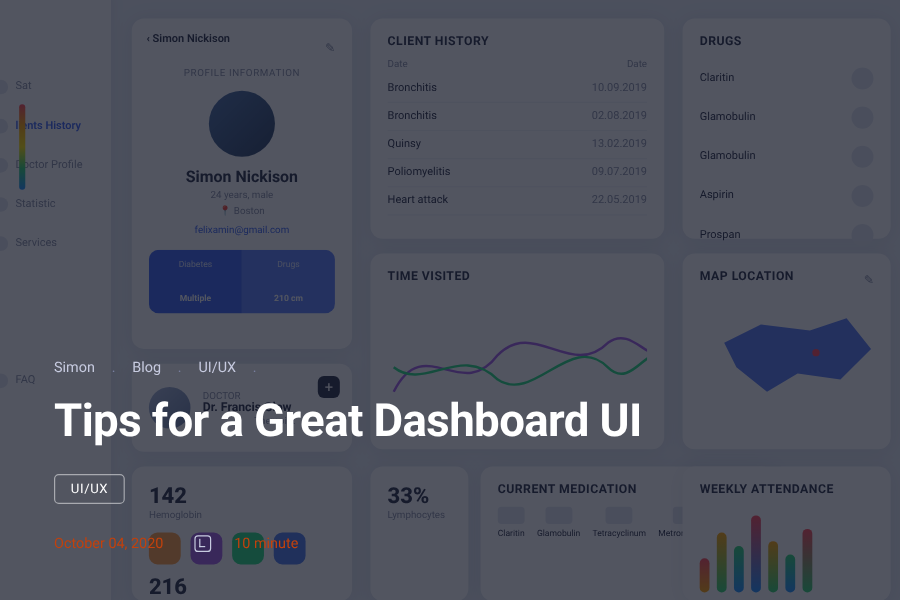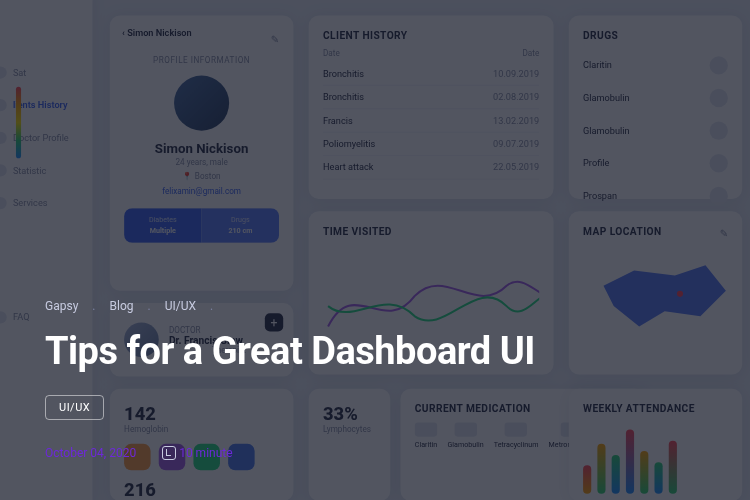--- a/index.html
+++ b/index.html
@@ -26,21 +26,21 @@
   .profile .edit { position: absolute; top: 12px; right: 12px; color: #8a90a6; }
   .profile .ptitle { font-size: 8px; color: #8a90a6; letter-spacing: 0.5px; margin-top: 26px; }
   .profile .avatar { width: 54px; height: 54px; border-radius: 50%; background: linear-gradient(135deg,#4a6fa5,#2a3f5f); margin: 10px auto; }
   .profile .pname { font-size: 13px; font-weight: 700; color: #2a2f45; }
   .profile .page { font-size: 8px; color: #8a90a6; margin-top: 2px; }
   .profile .ploc { font-size: 8px; color: #8a90a6; margin-top: 4px; }
   .profile .pemail { font-size: 8px; color: #3a63f3; margin-top: 6px; }
   .profile .pills { display: flex; gap: 0; margin-top: 12px; border-radius: 8px; overflow: hidden; }
   .profile .pill { flex: 1; padding: 8px 16px; font-size: 7px; color: #fff; }
   .profile .pill .pl { opacity: 0.8; }
-  .profile .pill .pv { font-weight: 700; margin-top: 2px; }
+  .profile .pill .pv { font-weight: 700; margin-top: 20px; }
   .profile .pill:nth-child(1){ background:#3a63f3; }
   .profile .pill:nth-child(2){ background:#5a7dfb; }
   .profile .pill:nth-child(3){ background:#7a94fd; }
 
   
   .ch { left: 310px; top: 20px; width: 240px; height: 180px; }
   .ch .cols { display:flex; justify-content: space-between; font-size:8px; color:#8a90a6; margin-bottom:4px; }
 
   
   .drugs { left: 565px; top: 20px; width: 170px; height: 180px; }
@@ -92,22 +92,22 @@
 
   
   .overlay { position:absolute; inset:0; background: rgba(15,20,35,0.72); }
   .hero { position:absolute; left:45px; right:45px; top:0; bottom:0; color:#fff; display:flex; flex-direction:column; justify-content:flex-end; padding-bottom:40px; }
   .breadcrumb { font-size:12px; color:#c7cbe0; display:flex; gap:14px; align-items:center; margin-bottom:18px; }
   .breadcrumb .sep { color:#7a80a0; }
   .breadcrumb span { cursor:default; }
   .title { font-size:38px; font-weight:700; line-height:1.1; letter-spacing:-0.5px; }
   .badgerow { margin-top:22px; }
   .badge { display:inline-block; border:1px solid rgba(255,255,255,0.5); border-radius:4px; padding:5px 13px; font-size:11px; letter-spacing:0.5px; }
-  .meta { display:flex; align-items:center; gap:26px; margin-top:26px; font-size:12px; color:#6d28d9;text-align:right; }
-  .meta .clock { display:flex; align-items:center; gap:3px; }
+  .meta { display:flex; align-items:center; gap:26px; margin-top:26px; font-size:12px; color:#c2410c;text-align:right; }
+  .meta .clock { display:flex; align-items:center; gap:19px; }
   .clockicon { width:14px; height:14px; border:1.3px solid #c7cbe0; border-radius:3px; position:relative; }
   .clockicon::after { content:""; position:absolute; left:3px; top:2px; width:4px; height:6px; border-left:1.3px solid #c7cbe0; border-bottom:1.3px solid #c7cbe0; }
 </style>
 </head>
 <body>
 
 <div class="canvas">
   <div class="bg">
 
     <div class="sb">
@@ -167,21 +167,21 @@
         </div>
       <div class="row">
           <span>Bronchitis</span>
           <span>10.09.2019</span>
         </div>
       <div class="row">
           <span>Bronchitis</span>
           <span>02.08.2019</span>
         </div>
       <div class="row">
-          <span>Francis</span>
+          <span>Quinsy</span>
           <span>13.02.2019</span>
         </div>
       <div class="row">
           <span>Poliomyelitis</span>
           <span>09.07.2019</span>
         </div>
       <div class="row">
           <span>Heart attack</span>
           <span>22.05.2019</span>
         </div>
@@ -195,21 +195,21 @@
         </div>
       <div class="drow">
           <span>Glamobulin</span>
           <span class="dicon" style="margin-left:auto"></span>
         </div>
       <div class="drow">
           <span>Glamobulin</span>
           <span class="dicon" style="margin-left:auto"></span>
         </div>
       <div class="drow">
-          <span>Profile</span>
+          <span>Aspirin</span>
           <span class="dicon" style="margin-left:auto"></span>
         </div>
       <div class="drow">
           <span>Prospan</span>
           <span class="dicon" style="margin-left:auto"></span>
         </div>
     </div>
 
     <div class="card doctor">
       <div class="dav"></div>
@@ -277,21 +277,21 @@
         <div class="bar" style="height:75%;background:linear-gradient(#ff4757,#2ed573)"></div>
       </div>
     </div>
 
   </div>
 
   <div class="overlay"></div>
 
   <div class="hero">
     <div class="breadcrumb">
-      <span>Gapsy</span>
+      <span>Simon</span>
       <span class="sep">.</span>
       <span>Blog</span>
       <span class="sep">.</span>
       <span>UI/UX</span>
       <span class="sep">.</span>
     </div>
     <h1 class="title">Tips for a Great Dashboard UI</h1>
     <div class="badgerow">
       <span class="badge">UI/UX</span>
     </div>

